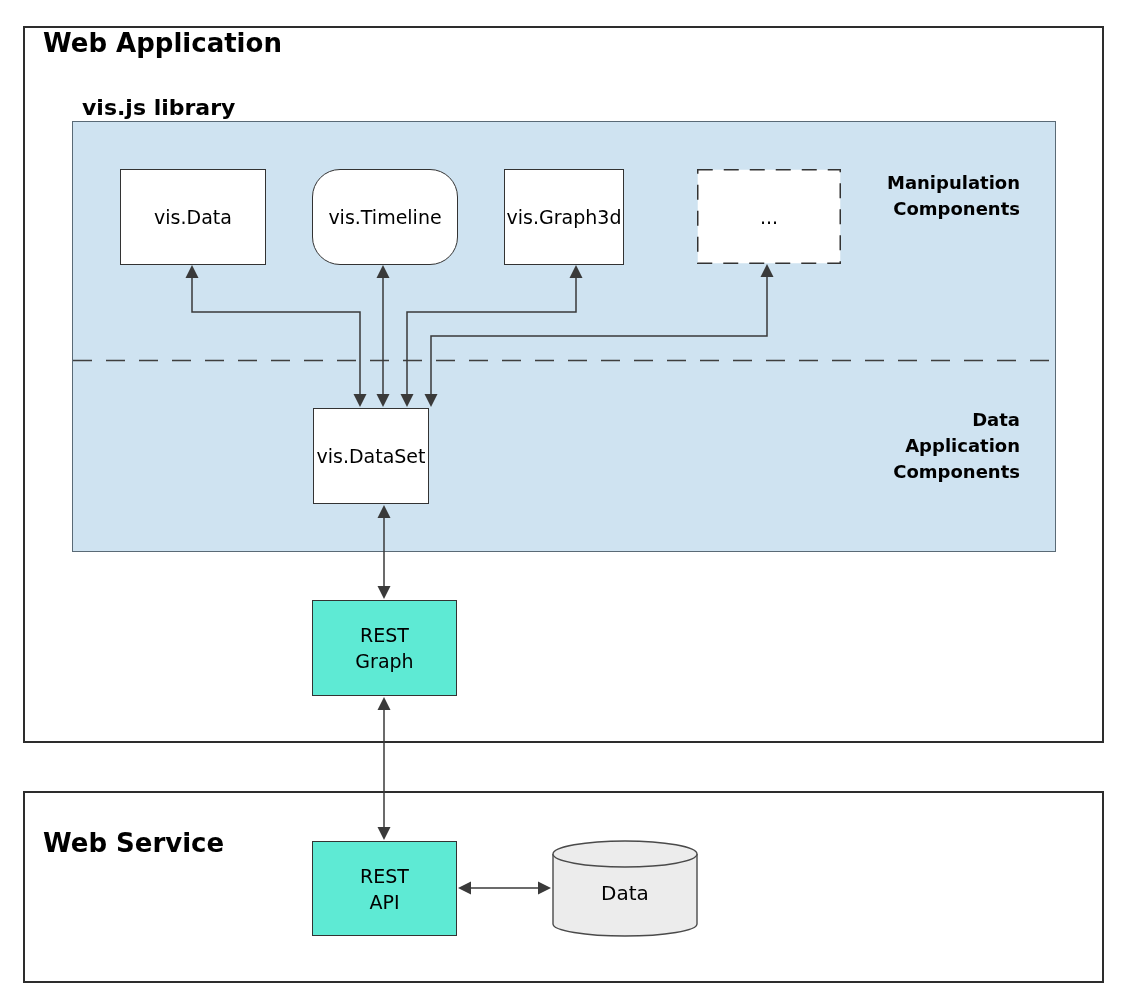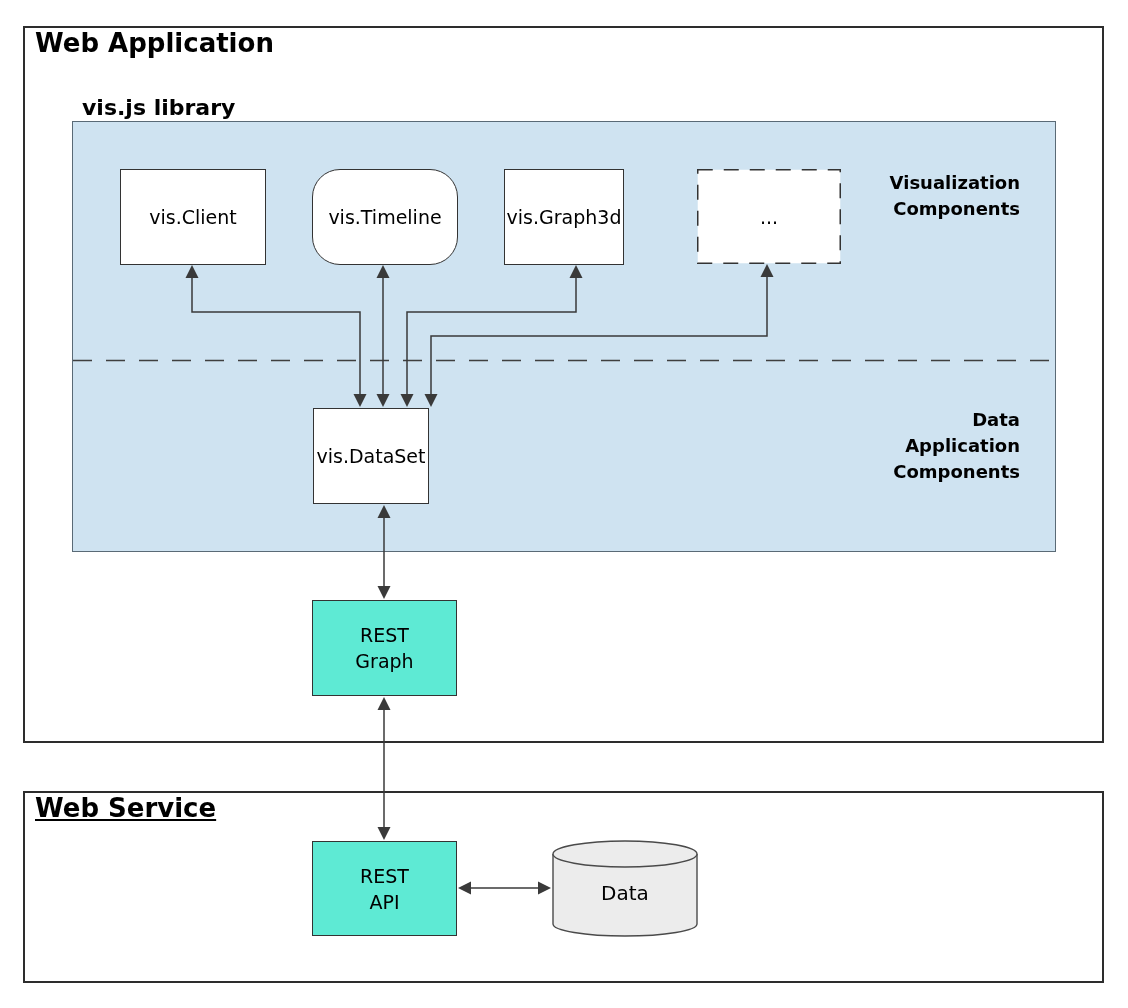--- a/index.html
+++ b/index.html
@@ -14,20 +14,21 @@
   .abs{position:absolute;box-sizing:border-box;}
   .container-box{
     border:2px solid #2d2d2d;
     background:transparent;
   }
   .container-label{
     font-size:26px;
     font-weight:bold;
     line-height:1.1;
     white-space:nowrap;
+    margin-left:8px;
   }
   .panel{
     background:#cfe3f1;
     border:1px solid #5a6a76;
   }
   .panel-title{
     font-size:22px;
     font-weight:bold;
     white-space:nowrap;
     margin-top:8px;
@@ -63,21 +64,21 @@
 
 <div id="canvas">
 
   <div class="abs container-box" style="left:23px;top:26px;width:1081px;height:717px;"></div>
   <div class="abs container-label" style="left:35px;top:29px;">Web Application</div>
 
   <div class="abs panel-title" style="left:82px;top:87px;">vis.js library</div>
   <div class="abs panel" style="left:72px;top:121px;width:984px;height:431px;"></div>
 
   <div class="abs container-box" style="left:23px;top:791px;width:1081px;height:192px;"></div>
-  <div class="abs container-label" style="left:35px;top:794px;text-decoration:underline;">Web Service</div>
+  <div class="abs container-label" style="left:35px;top:829px;">Web Service</div>
 
   <svg class="layer" width="1128" height="1008" viewBox="0 0 1128 1008">
     <defs>
       <marker id="ah" viewBox="0 0 10 10" refX="8.5" refY="5" markerWidth="9" markerHeight="9" orient="auto-start-reverse">
         <path d="M0 0 L10 5 L0 10 Z" fill="#3a3a3a"></path>
       </marker>
     </defs>
 
     <path d="M73 360.5 L1055 360.5" stroke="#3f3f3f" stroke-width="1.3" stroke-dasharray="19 14" fill="none"></path>
 
@@ -93,34 +94,34 @@
       <path d="M383 267 L383 405" marker-start="url(#ah)" marker-end="url(#ah)"></path>
       <path d="M576 267 L576 312 L407 312 L407 405" marker-start="url(#ah)" marker-end="url(#ah)"></path>
       <path d="M767 266 L767 336 L431 336 L431 405" marker-start="url(#ah)" marker-end="url(#ah)"></path>
       <path d="M384 507 L384 597" marker-start="url(#ah)" marker-end="url(#ah)"></path>
       <path d="M384 699 L384 838" marker-start="url(#ah)" marker-end="url(#ah)"></path>
       <path d="M460 888 L549 888" marker-start="url(#ah)" marker-end="url(#ah)"></path>
     </g>
   </svg>
 
   <div class="abs node" style="left:120px;top:169px;width:146px;height:96px;">
-    <span>vis.Client</span>
+    <span>vis.Data</span>
   </div>
   <div class="abs node" style="left:312px;top:169px;width:146px;height:96px;border-radius:28px;">
     <span>vis.Timeline</span>
   </div>
   <div class="abs node" style="left:504px;top:169px;width:120px;height:96px;">
     <span>vis.Graph3d</span>
   </div>
   <div class="abs node no-border" style="left:697px;top:169px;width:144px;height:95px;">
     <span>...</span>
   </div>
 
   <div class="abs section-label" style="right:108px;top:170px;">
-    <span style="display:block;">Visualization</span>
+    <span style="display:block;">Manipulation</span>
     <span style="display:block;">Components</span>
   </div>
   <div class="abs section-label" style="right:108px;top:407px;">
     <span style="display:block;">Data</span>
     <span style="display:block;">Application</span>
     <span style="display:block;">Components</span>
   </div>
 
   <div class="abs node" style="left:313px;top:408px;width:116px;height:96px;">
     <span>vis.DataSet</span>

